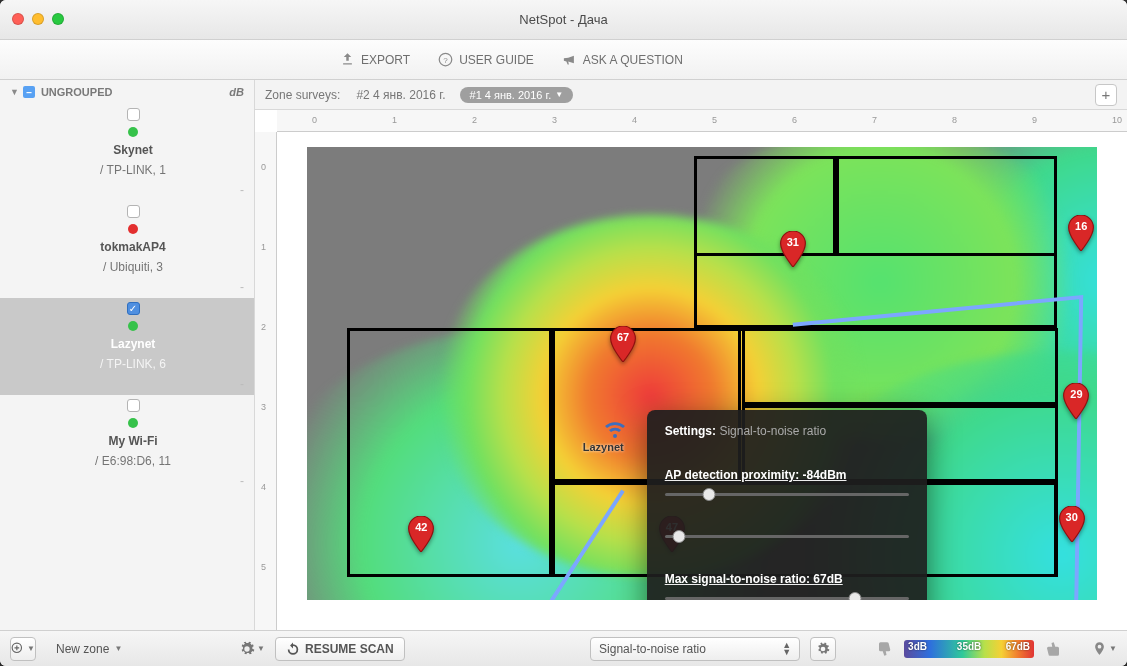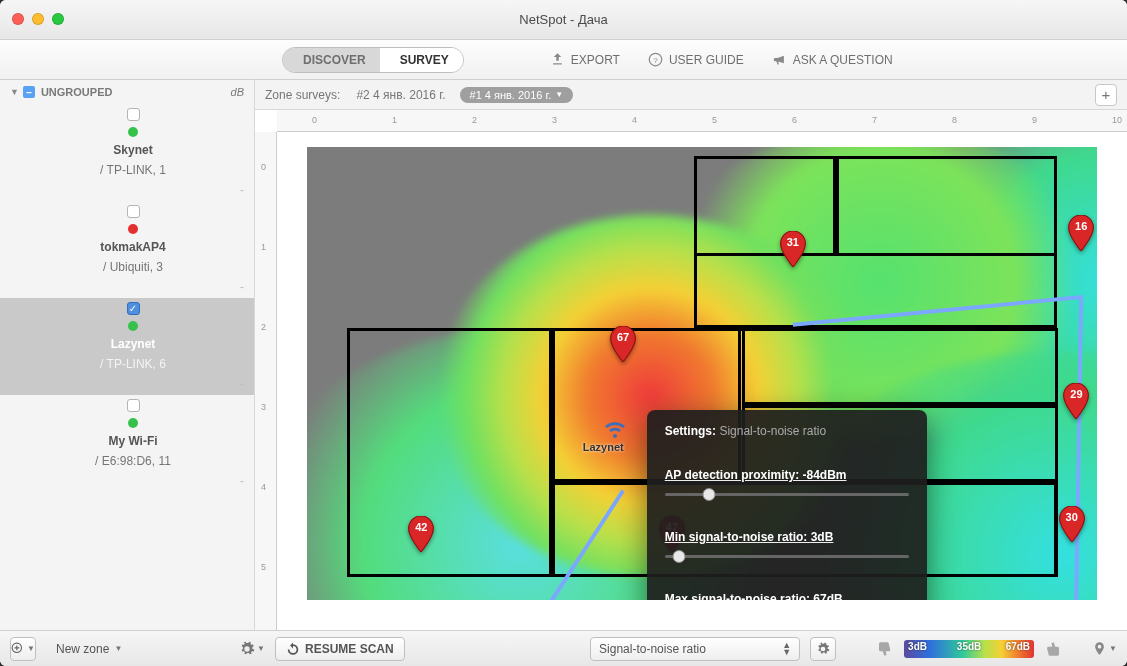--- a/index.html
+++ b/index.html
@@ -15,21 +15,21 @@
   .seg { display:flex; border-radius: 14px; overflow:hidden; border:1px solid #bfbfbf; height:26px; }
   .seg > div { padding: 0 14px; display:flex; align-items:center; gap:6px; font-size:12px; font-weight:600; color:#6f6f6f; }
   .seg .active { background:#fff; color:#333; }
   .seg .inactive { background:#d8d8d8; }
   .tb-btn { display:flex; align-items:center; gap:6px; font-size:12px; color:#6f6f6f; cursor:pointer; }
   .tb-btn svg { width:15px; height:15px; fill:#8a8a8a; }
 
   .content { flex:1; display:flex; overflow:hidden; }
   .sidebar { width:255px; background:#f4f4f4; border-right:1px solid #d8d8d8; display:flex; flex-direction:column; }
   .sb-head { display:flex; align-items:center; padding:6px 10px; font-size:11px; color:#797979; font-weight:700; }
-  .sb-head .db { margin-left:auto; font-weight:400; font-style: italic; }
+  .sb-head .db { margin-left:auto; font-weight:700; font-style: italic; }
   .sb-head .tri { margin-right:4px; font-size:9px; color:#8a8a8a; }
   .sb-head .box { width:12px; height:12px; background:#58a1f3; border-radius:2px; margin-right:6px; display:flex; align-items:center; justify-content:center; color:#fff; font-size:10px; }
   .sb-row { display:flex; align-items:center; padding:4px 10px 4px 22px; font-size:12px; gap:6px; color:#555;flex-direction:column; }
   .sb-row .chk { width:13px; height:13px; border:1px solid #b4b4b4; border-radius:3px; background:#fff; display:flex; align-items:center; justify-content:center; font-size:10px; color:#555; }
   .sb-row.sel { background:#c9c9c9; color:#fff; }
   .sb-row.sel .chk { background:#4f8fe0; border-color:#2f6fc0; color:#fff; }
   .sb-row .pip { width:10px; height:10px; border-radius:50%; }
   .sb-row .ssid { font-weight:600; }
   .sb-row .det { opacity:.8; }
   .sb-row .dash { margin-left:auto; color:#bcbcbc; }
@@ -88,35 +88,20 @@
     <div class="traffic">
       <div class="dot r"></div>
       <div class="dot y"></div>
       <div class="dot g"></div>
     </div>
     <div class="wtitle">NetSpot - Дача</div>
   </div>
 
   <div class="toolbar">
     <div style="width:240px"></div>
-    <div class="seg">
-      <div class="inactive">
-        <svg viewBox="0 0 24 24">
-            <circle cx="12" cy="12" r="9" fill="none" stroke="#888" stroke-width="2"></circle>
-            <circle cx="12" cy="12" r="3" fill="#888"></circle>
-          </svg>
-        <span>DISCOVER</span>
-      </div>
-      <div class="active">
-        <svg viewBox="0 0 24 24">
-            <path d="M12 2C8 2 5 5 5 9c0 5 7 13 7 13s7-8 7-13c0-4-3-7-7-7zm0 10a3 3 0 110-6 3 3 0 010 6z" fill="#555"></path>
-          </svg>
-        <span>SURVEY</span>
-      </div>
-    </div>
     <div style="width:30px"></div>
     <div class="tb-btn">
       <svg viewBox="0 0 24 24">
           <path d="M5 20h14v-2H5v2zm7-18L6 8h4v6h4V8h4l-6-6z"></path>
         </svg>
       <span>EXPORT</span>
     </div>
     <div class="tb-btn">
       <svg viewBox="0 0 24 24">
           <circle cx="12" cy="12" r="10" fill="none" stroke="#8a8a8a" stroke-width="2"></circle>
@@ -266,21 +251,20 @@
               </div>
               <div id="setting-fields">
                   <div class="fld">
                     <div class="lab">AP detection proximity: -84dBm</div>
                     <div class="slider">
                       <div class="track"></div>
                       <div class="knob" style="left:18%"></div>
                     </div>
                   </div>
                   <div class="fld">
-                    <div class="lab">Min signal-to-noise ratio: 3dB</div>
                     <div class="slider">
                       <div class="track"></div>
                       <div class="knob" style="left:6%"></div>
                     </div>
                   </div>
                   <div class="fld">
                     <div class="lab">Max signal-to-noise ratio: 67dB</div>
                     <div class="slider">
                       <div class="track"></div>
                       <div class="knob" style="left:78%"></div>

